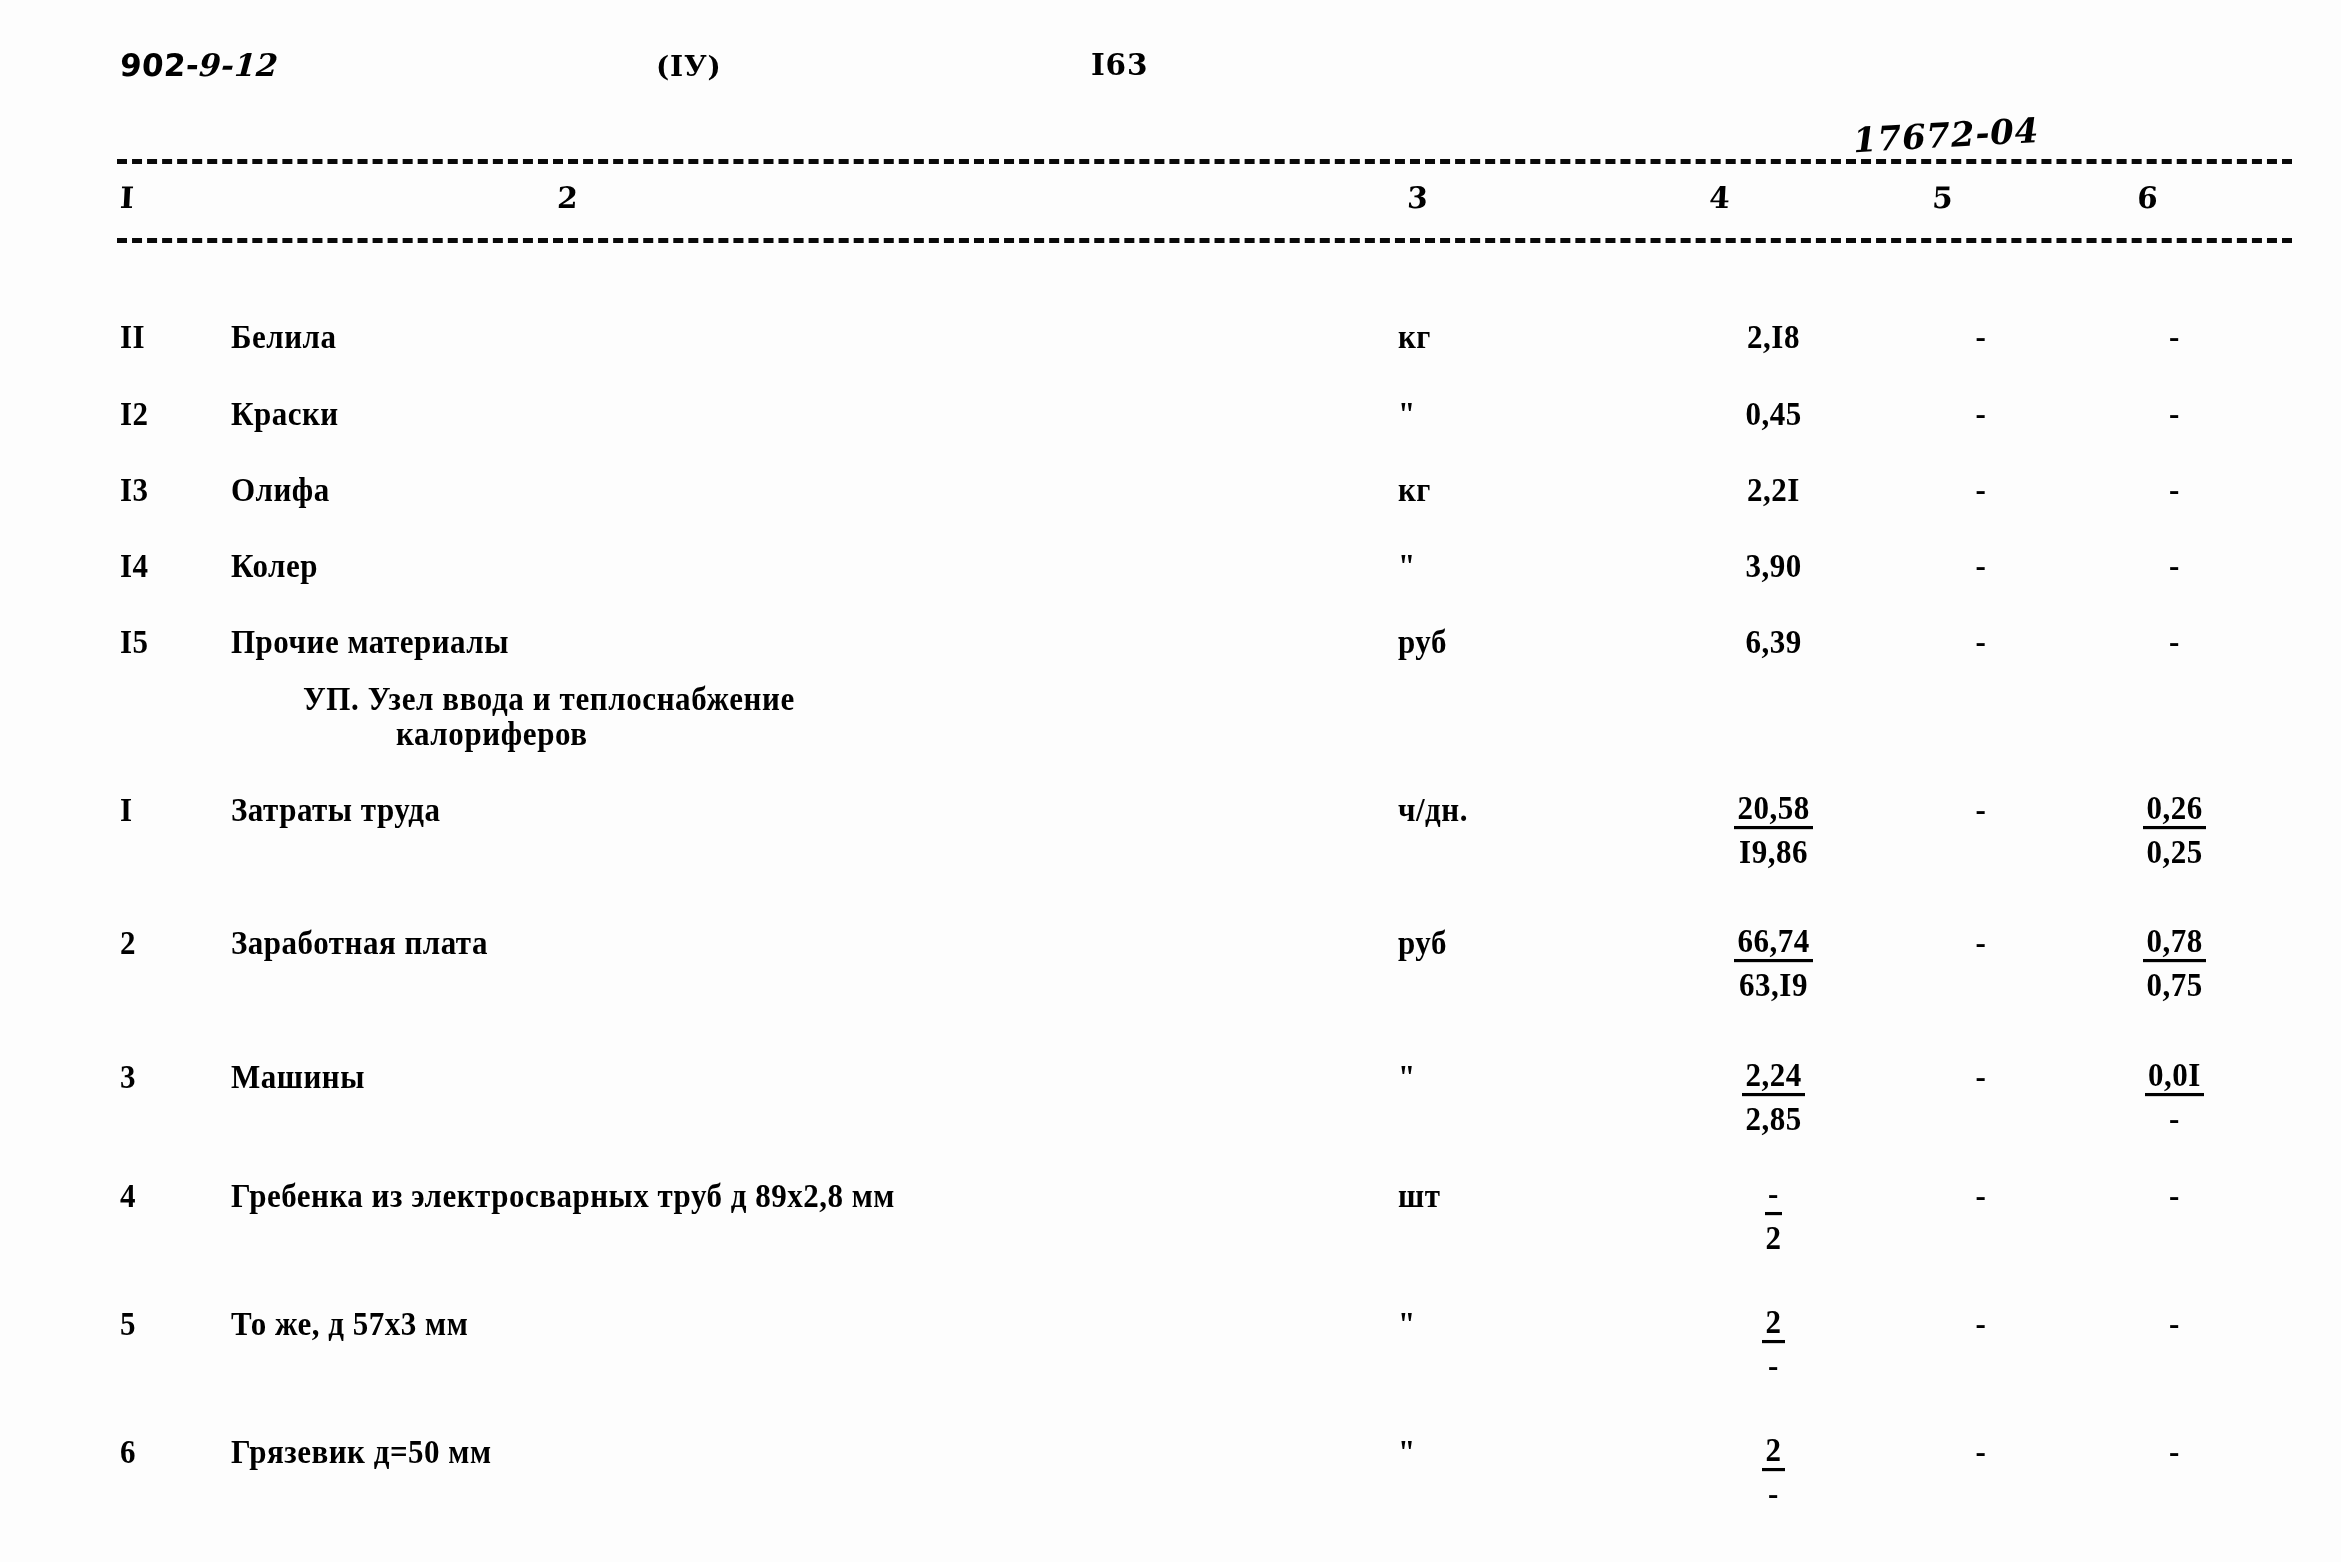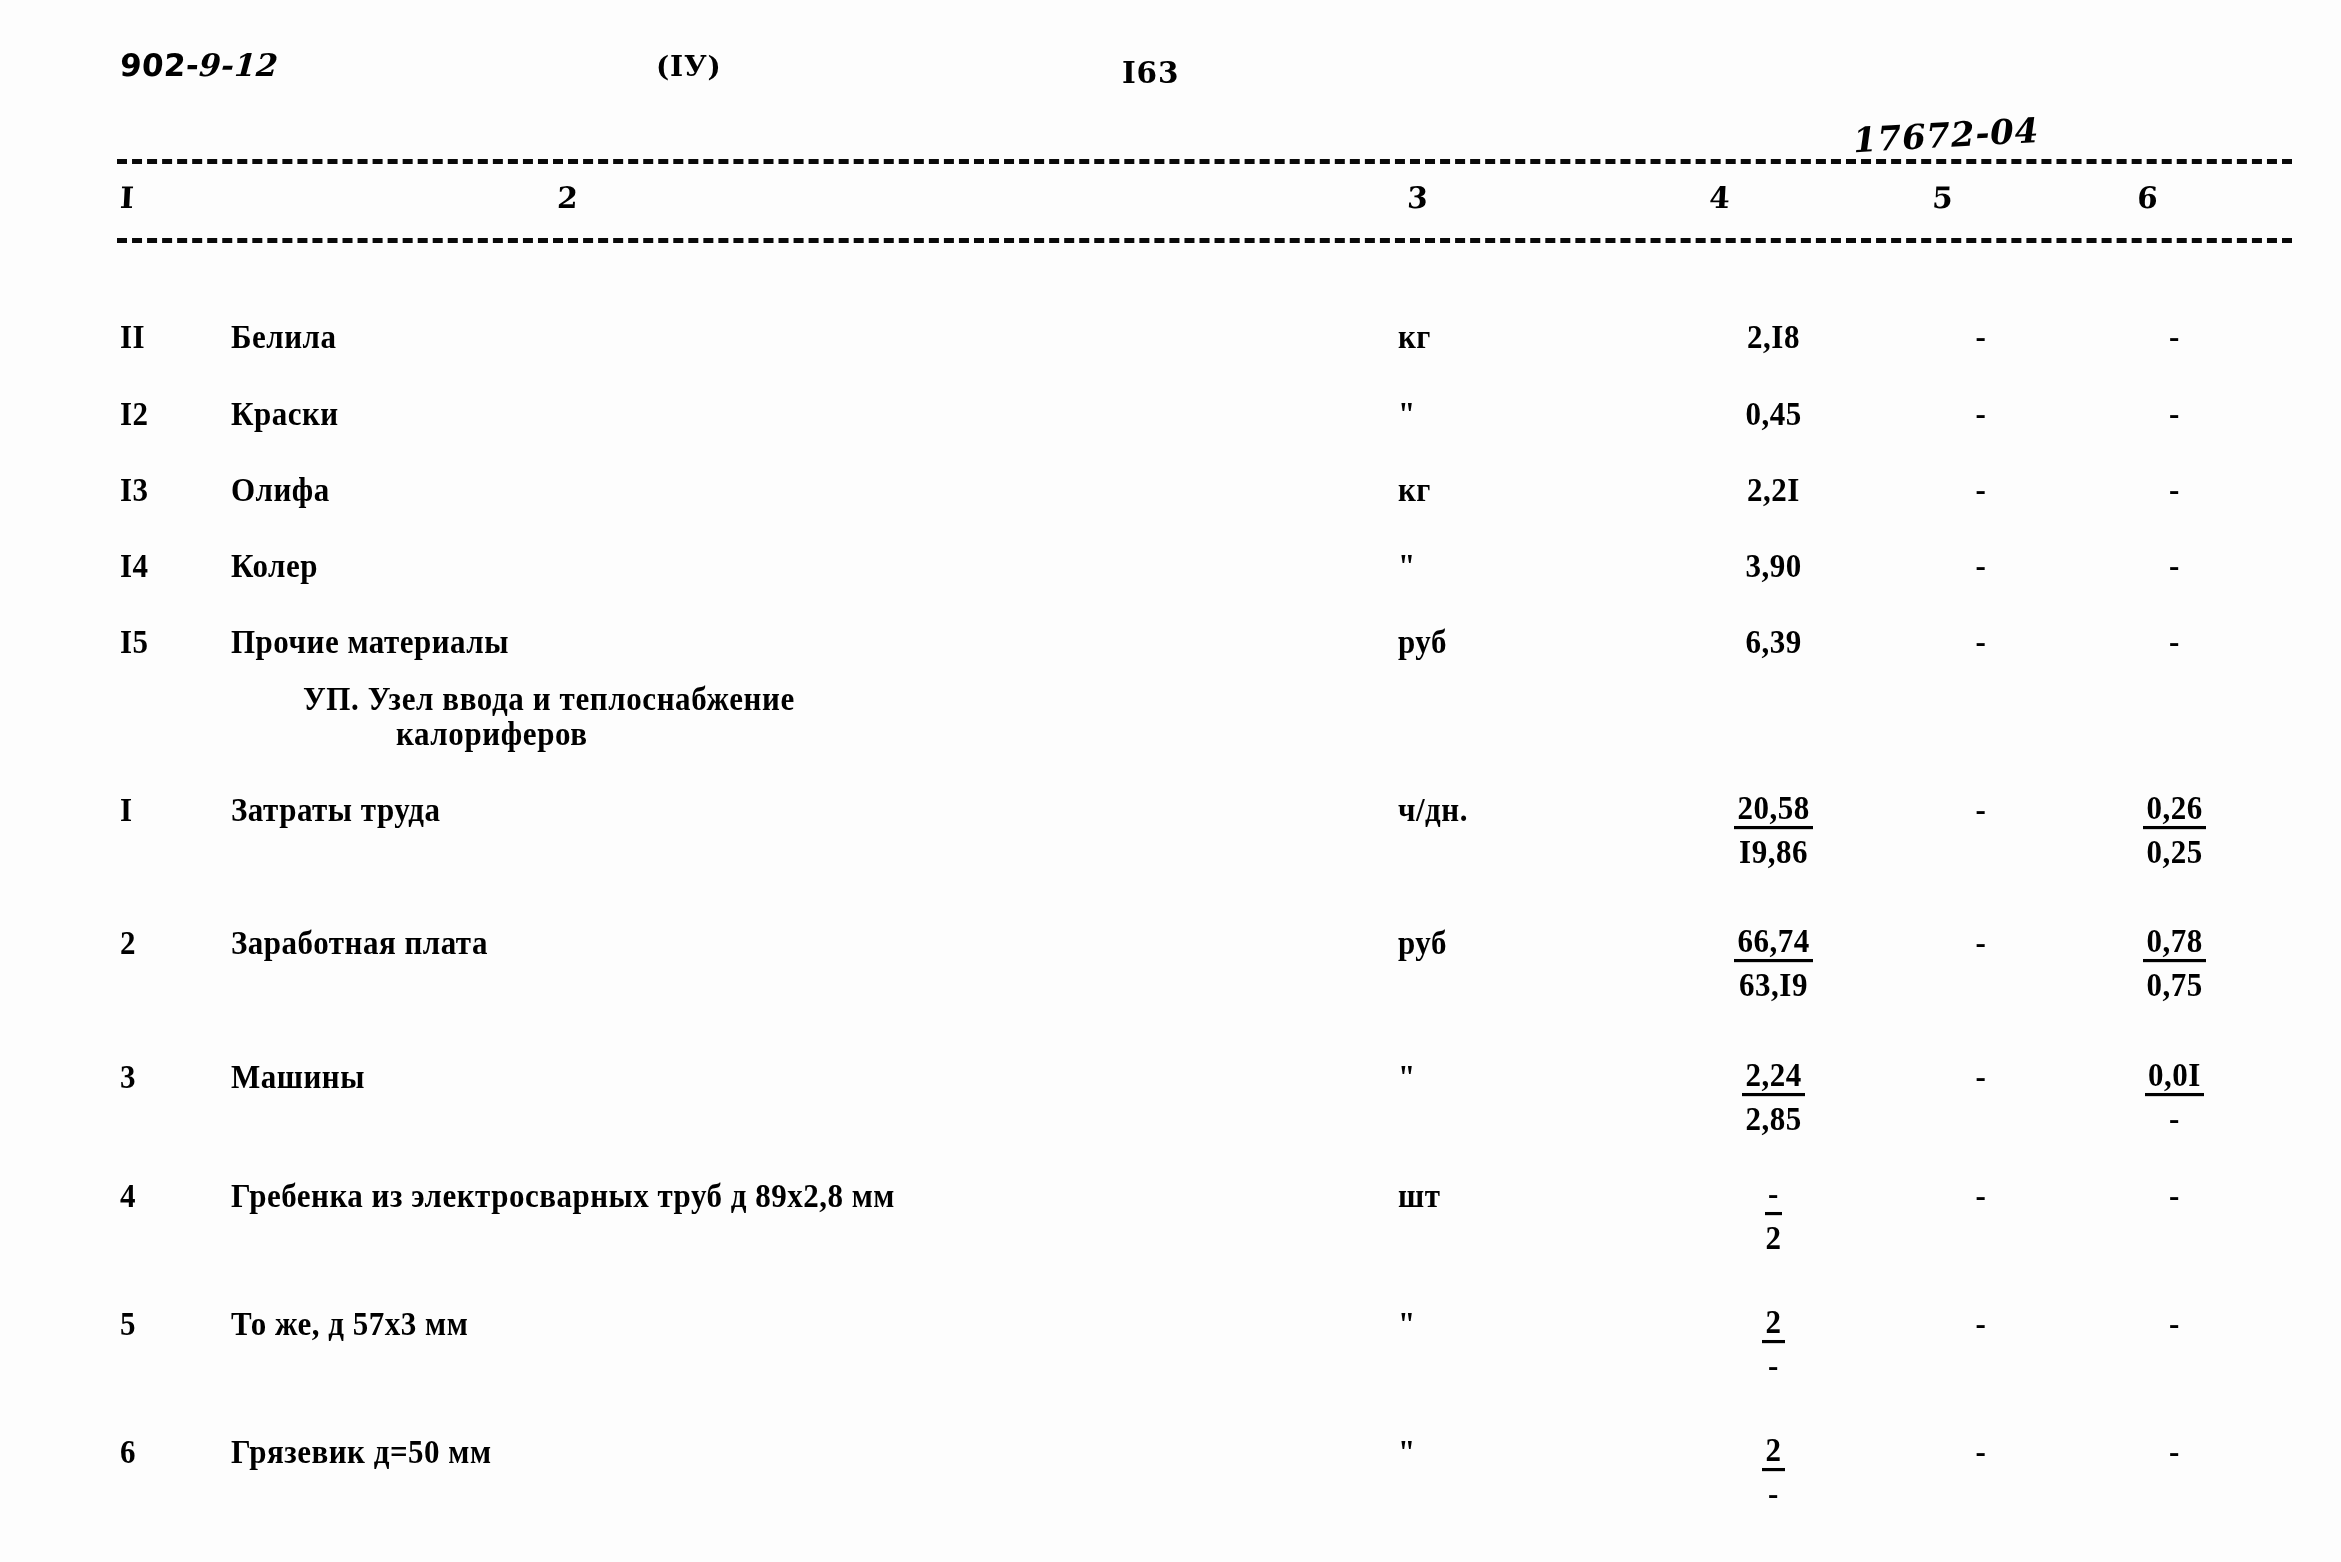--- a/index.html
+++ b/index.html
@@ -50,26 +50,25 @@
     left: 656px;
     top: 3.1px;
     font-family: "DejaVu Serif", serif;
     font-size: 28px;
     font-weight: 700;
     letter-spacing: 0.8px;
   }
   .hdr-page {
     position: absolute;
     left: 1091px;
-    top: 8px;
+    top: 0px;
     font-family: "DejaVu Serif", serif;
     font-size: 29.5px;
     font-weight: 700;
     letter-spacing: 0.8px;
-    margin-left: 31px;
   }
 
   
   .archive-no {
     position: absolute;
     left: 1853px;
     top: 115px;
     font-family: "DejaVu Serif", serif;
     font-style: italic;
     font-weight: 700;

